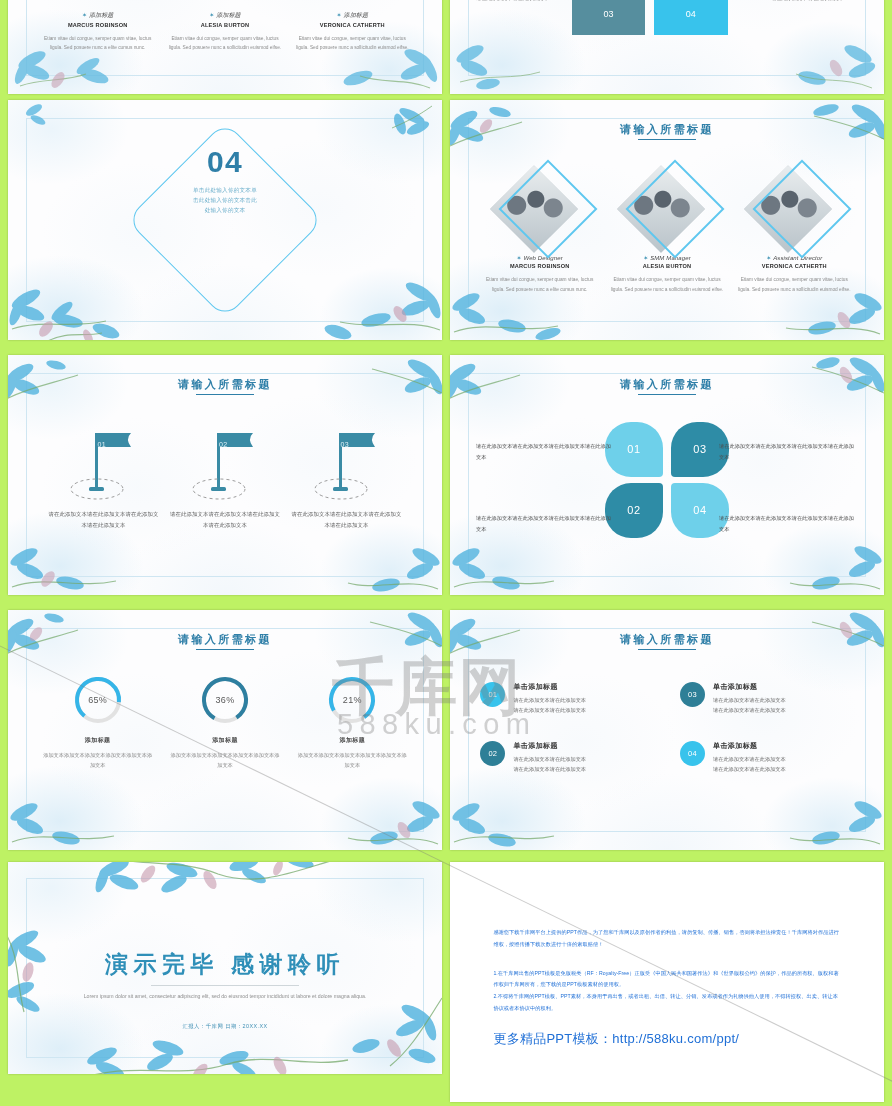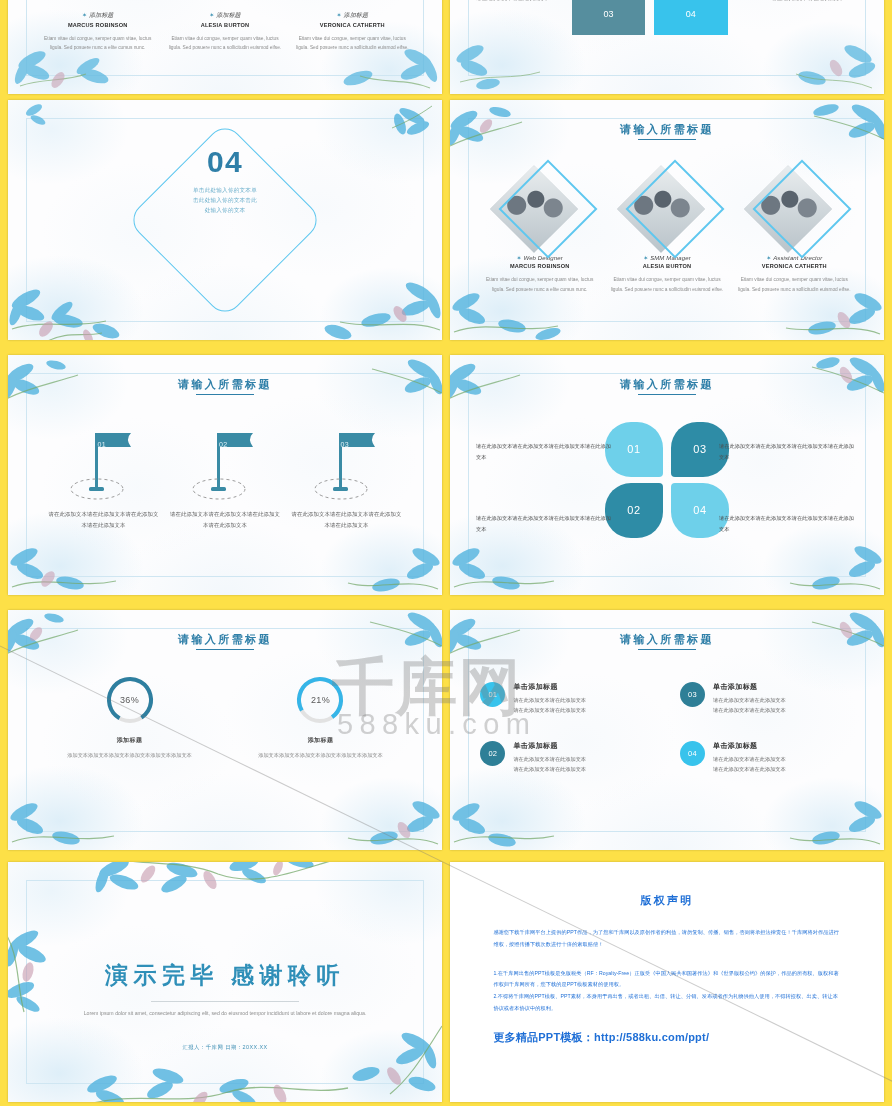--- a/index.html
+++ b/index.html
@@ -2,21 +2,21 @@
 <html><head>
 <meta charset="utf-8">
 <style>
   * { box-sizing: border-box; margin:0; padding:0; }
   html,body{ background:#ffffff; }
   body{
     width:892px; height:1106px;
     font-family:"Liberation Sans","DejaVu Sans",sans-serif;
     position:relative; overflow:hidden;
   }
-  .sheet{ position:relative; width:892px; height:1106px; background:#fde047; }
+  .sheet{ position:relative; width:892px; height:1106px; background:#bef264; }
 
   
   .slide{
     position:absolute;
     background:#fdfdfe;
     box-shadow:0 0 2px rgba(0,0,0,.22);
     overflow:hidden;
   }
   .inner-border{
     position:absolute; left:4.2%; top:7.5%; right:4.2%; bottom:7.5%;
@@ -51,21 +51,21 @@
 
   
   #s-top-left   { left:8px;   top:-146px; width:434px;  height:240px; }
   #s-top-right  { left:450px; top:-146px; width:434px;  height:240px; }
   #s-04         { left:8px;   top:100px;  width:434px;  height:240px; }
   #s-team       { left:450px; top:100px;  width:434px;  height:240px; }
   #s-flags      { left:8px;   top:355px;  width:434px;  height:240px; }
   #s-petals     { left:450px; top:355px;  width:434px;  height:240px; }
   #s-rings      { left:8px;   top:610px;  width:434px;  height:240px; }
   #s-circles    { left:450px; top:610px;  width:434px;  height:240px; }
-  #s-thanks     { left:8px;   top:862px;  width:434px;  height:240px; }
+  #s-thanks     { left:8px;   top:862px;  width:434px;  height:212px; }
   #s-copyright  { left:450px; top:862px;  width:434px;  height:240px; }
 
   
   .diamond{
     position:absolute; left:50%; top:50%;
     width:140px; height:140px; margin:-70px 0 0 -70px;
     border:1.6px solid #5ec7ef; border-radius:18px;
     transform:rotate(45deg);
   }
   .diamond-body{
@@ -182,21 +182,21 @@
   .cr-title{
     position:absolute; left:0; right:0; top:13%;
     text-align:center; font-size:11px; font-weight:bold;
     color:#1f6fd6; letter-spacing:.2em;
   }
   .cr-block{ position:absolute; left:10%; right:10%; color:#1f6fd6; font-size:5.2px; line-height:2.25; letter-spacing:.01em; }
   .cr-p1{ top:27%; }
   .cr-p2{ top:44%; }
   .cr-link{
     position:absolute; left:10%; top:70%;
-    color:#1f6fd6; font-size:11px; font-weight:bold; letter-spacing:.02em;
+    color:#1f6fd6; font-size:13px; font-weight:normal; letter-spacing:.02em;
   }
 
   
   .watermark{
     position:absolute; left:0; top:0; width:892px; height:1106px;
     pointer-events:none;
     margin-top:32px;
   }
   .wm-logo{
     position:absolute; left:332px; top:613px;
@@ -653,20 +653,31 @@
   <div class="slide" id="s-rings">
     <div class="bg-wash"></div>
     <div class="inner-border"></div>
 
     <div class="slide-title" style="top:9%;font-size:11px">
       <span>请输入所需标题</span>
       <span class="uline"></span>
     </div>
 
     <div class="ring-row">
+      <div class="ring-col">
+        <div class="ring">
+          <svg width="50" height="50" viewBox="0 0 50 50">
+            <circle cx="25" cy="25" r="21" fill="none" stroke="#e2e2e2" stroke-width="4"></circle>
+            <circle cx="25" cy="25" r="21" fill="none" stroke="#35b5e8" stroke-width="4" stroke-dasharray="85.8 131.9" stroke-linecap="butt" transform="rotate(130 25 25)"></circle>
+          </svg>
+          <span>65%</span>
+        </div>
+        <div class="ring-title">添加标题</div>
+        <div class="ring-text">添加文本添加文本添加文本添加文本添加文本添加文本</div>
+      </div>
       <div class="ring-col">
         <div class="ring">
           <svg width="50" height="50" viewBox="0 0 50 50">
             <circle cx="25" cy="25" r="21" fill="none" stroke="#e2e2e2" stroke-width="4"></circle>
             <circle cx="25" cy="25" r="21" fill="none" stroke="#2e7fa0" stroke-width="4" stroke-dasharray="108.2 131.9" stroke-linecap="butt" transform="rotate(120 25 25)"></circle>
           </svg>
           <span>36%</span>
         </div>
         <div class="ring-title">添加标题</div>
         <div class="ring-text">添加文本添加文本添加文本添加文本添加文本添加文本</div>
@@ -908,21 +919,20 @@
             <path d="M122 28 C104 56 92 78 70 96"></path>
           </g>
         <g fill="#c79aae" opacity=".6">
             <ellipse cx="74" cy="78" rx="5" ry="10" transform="rotate(-34 74 78)"></ellipse>
           </g>
       </svg>
     </div>
   </div>
 
   <div class="slide" id="s-copyright">
-    <div class="cr-title">版权声明</div>
     <div class="cr-block cr-p1">感谢您下载千库网平台上提供的PPT作品，为了您和千库网以及原创作者的利益，请勿复制、传播、销售，否则将承担法律责任！千库网将对作品进行维权，按照传播下载次数进行十倍的索取赔偿！</div>
     <div class="cr-block cr-p2" style="white-space:pre-line">1.在千库网出售的PPT模板是免版税类（RF：Royalty-Free）正版受《中国人民共和国著作法》和《世界版权公约》的保护，作品的所有权、版权和著作权归千库网所有，您下载的是PPT模板素材的使用权。
 2.不得将千库网的PPT模板、PPT素材，本身用于再出售，或者出租、出借、转让、分销、发布或者作为礼物供他人使用，不得转授权、出卖、转让本协议或者本协议中的权利。</div>
     <div class="cr-link">更多精品PPT模板：http://588ku.com/ppt/</div>
   </div>
 
   <div class="watermark">
     <div class="wm-diag"></div>
     <div class="wm-logo">千库网</div>
     <div class="wm-sub">588ku.com</div>

